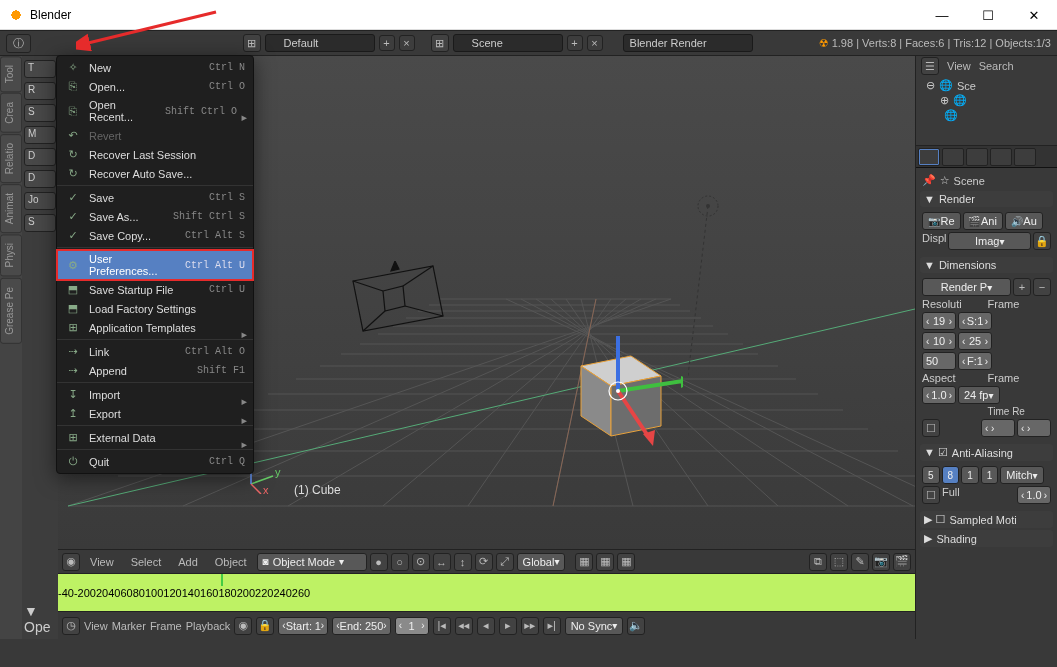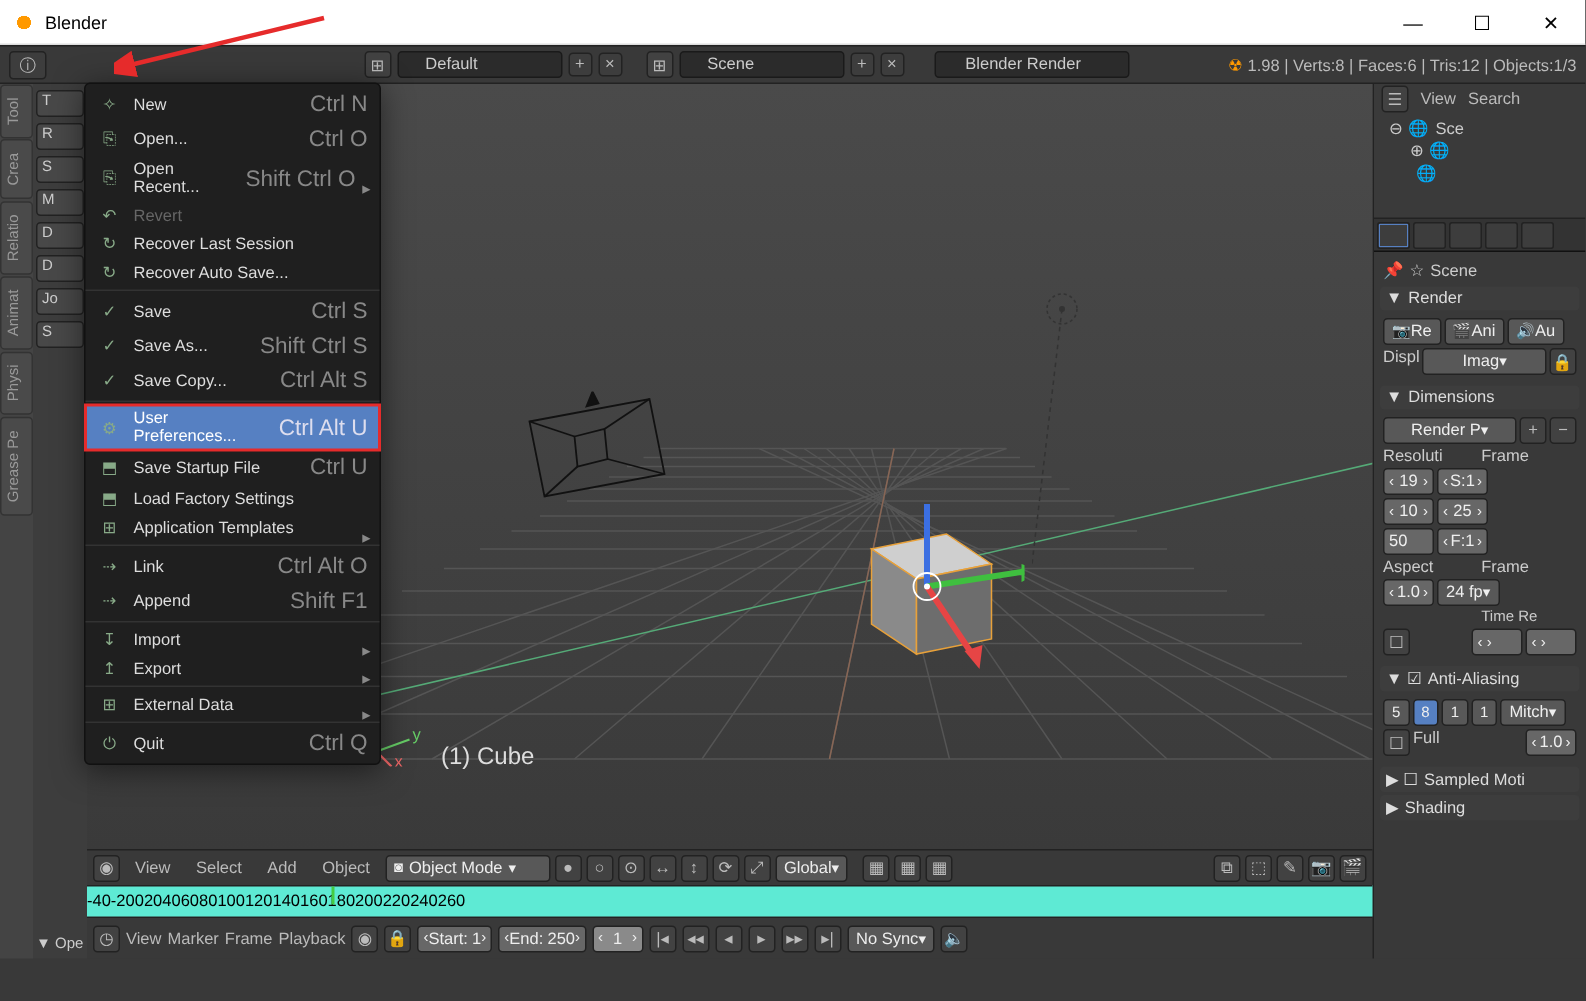--- a/index.html
+++ b/index.html
@@ -48,33 +48,33 @@
 .vheader .m{ padding:0 7px; }
 .small{ width:18px;height:18px;background:#424242;border:1px solid #222;border-radius:3px;display:inline-flex;align-items:center;justify-content:center;color:#bbb; }
 
 .timeline { height:28px; background:#393939; display:flex; align-items:center; padding:0 4px; gap:4px; color:#bbb; border-top:1px solid #222; }
 
 .dropdown { position:absolute; left:56px; top:55px; width:198px; background:#1f1f1f; border:1px solid #111; border-radius:4px; box-shadow:0 4px 20px rgba(0,0,0,.5); z-index:100; padding:2px 0;}
 .dropdown .mi { display:flex; align-items:center; padding:3px 8px; color:#ddd; gap:8px; position:relative; }
 .dropdown .mi.hl { background:#5680c2; color:#fff; outline:2px solid #e62b2b; outline-offset:-1px; }
 .dropdown .mi .ic { width:16px; color:#8a8; flex-shrink:0;text-align:center; }
 .dropdown .mi .lab { flex:1; }
-.dropdown .mi .sc { color:#888; font-size:15px; }
+.dropdown .mi .sc { color:#888; font-size:10px;font-family:Liberation Mono, monospace; }
 .dropdown .mi.hl .sc{color:#dde;}
 .dropdown .mi .ar::after{content:"▸";color:#888;position:absolute;right:6px;}
 .dropdown hr { border:none; border-top:1px solid #333; margin:2px 0; }
 .dropdown .mi.disabled{ color:#666; }
 
 .arrow-anno{ position:absolute; left:76px; top:10px; z-index:200; }
 
 .grid3d{position:absolute;left:0;top:0;width:100%;height:100%;}
 .cube{position:absolute;left:505px;top:280px;}
 .lamp{position:absolute;left:630px;top:130px;color:#444;}
 .camera{position:absolute;left:285px;top:205px;}
-.objlabel{position:absolute;left:236px;bottom:52px;color:#ddd;font-size:16px;}
+.objlabel{position:absolute;left:236px;bottom:52px;color:#ddd;font-size:12px;}
 .mini-axes{position:absolute;left:185px;bottom:55px;}
 .greenline{position:absolute;left:163px;top:0;width:2px;height:12px;background:#4c4;}
 </style>
 </head>
 <body>
 
 <div class="titlebar">
   <div class="logo"></div>
   <div class="title">Blender</div>
   <div class="winbtns">
@@ -103,21 +103,21 @@
   <span class="small">⊞</span>
   <span class="field">Default</span>
   <span class="plus">+</span>
   <span class="plus">×</span>
   <span style="width:8px"></span>
   <span class="small">⊞</span>
   <span class="field">Scene</span>
   <span class="plus">+</span>
   <span class="plus">×</span>
   <span style="width:12px"></span>
-  <span class="field" style="width:130px;padding-left:20px">Blender Render</span>
+  <span class="field" style="width:130px;padding-left:6px">Blender Render</span>
   <span style="width:6px"></span>
   <span class="stats">
     <span style="color:#f90">☢</span>
     <span>1.98</span> |
     <span>Verts:8 | Faces:6 | Tris:12 | Objects:1/3</span>
   </span>
 </div>
 
 <div class="main">
 
@@ -132,21 +132,21 @@
 
   <div class="toolcol" id="toolshelf">
   <div class="tb" style="color: rgb(204, 204, 204); padding: 1px 3px; font-size: 10px;">T</div>
       <div class="tb" style="color: rgb(204, 204, 204); padding: 1px 3px; font-size: 10px;">R</div>
       <div class="tb" style="color: rgb(204, 204, 204); padding: 1px 3px; font-size: 10px;">S</div>
       <div class="tb" style="color: rgb(204, 204, 204); padding: 1px 3px; font-size: 10px;">M</div>
       <div class="tb" style="color: rgb(204, 204, 204); padding: 1px 3px; font-size: 10px;">D</div>
       <div class="tb" style="color: rgb(204, 204, 204); padding: 1px 3px; font-size: 10px;">D</div>
       <div class="tb" style="color: rgb(204, 204, 204); padding: 1px 3px; font-size: 10px;">Jo</div>
       <div class="tb" style="color: rgb(204, 204, 204); padding: 1px 3px; font-size: 10px;">S</div>
-      <div style="color: rgb(204, 204, 204); font-size: 10px; margin-top: auto;">▼ Ope</div>
+      <div style="color: rgb(204, 204, 204); font-size: 14px; margin-top: auto;">▼ Ope</div>
     </div>
 
   <div style="flex:1;display:flex;flex-direction:column;">
     <div class="viewport">
 
       <svg class="grid3d">
         <g stroke="#555" stroke-width="1">
         <line x1="10" y1="450" x2="900" y2="450"></line>
             <line x1="60" y1="420" x2="870" y2="420"></line>
         <line x1="105" y1="395" x2="840" y2="395"></line>
@@ -247,21 +247,21 @@
       <span class="small">▦</span>
       <span class="small">▦</span>
       <span style="flex:1"></span>
       <span class="small">⧉</span>
       <span class="small">⬚</span>
       <span class="small">✎</span>
       <span class="small">📷</span>
       <span class="small">🎬</span>
     </div>
 
-    <div style="height:21px;display:flex;position:relative;background:#5eead4;border-top:1px solid #222;">
+    <div style="height:38px;display:flex;position:relative;background:#bef264;border-top:1px solid #222;">
       <div class="greenline"></div>
       <div class="ruler" style="flex:1;display:flex;align-items:center;" id="ruler">
           <span>-40</span>
           <span>-20</span>
           <span>0</span>
           <span>20</span>
           <span>40</span>
           <span>60</span>
           <span>80</span>
           <span>100</span>

